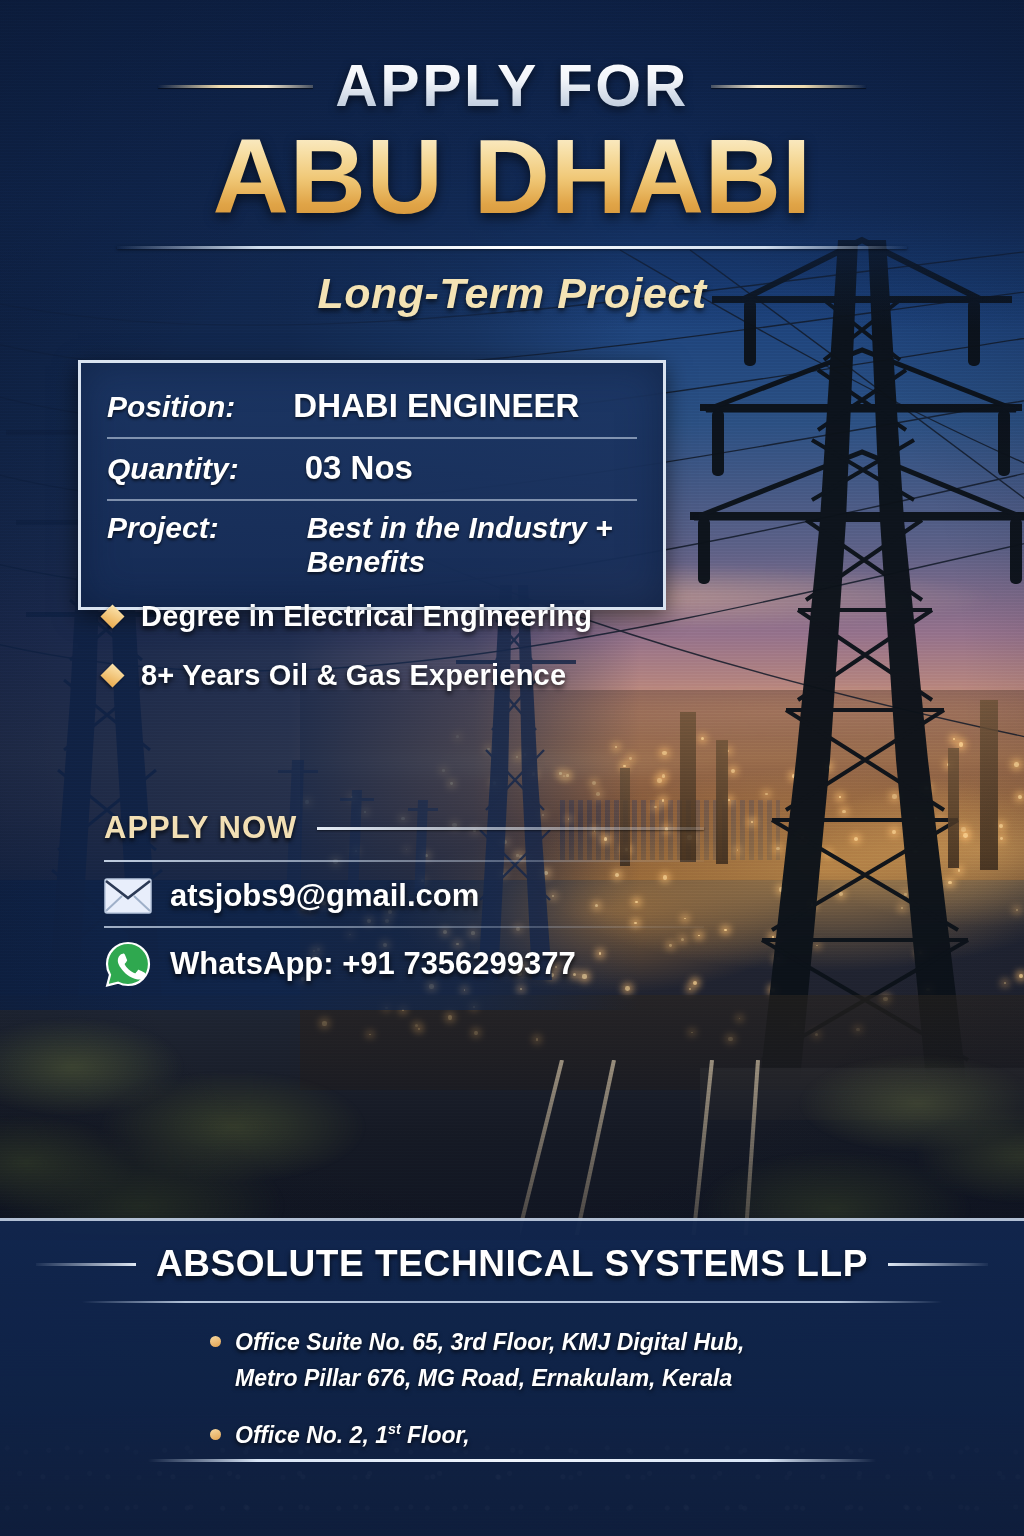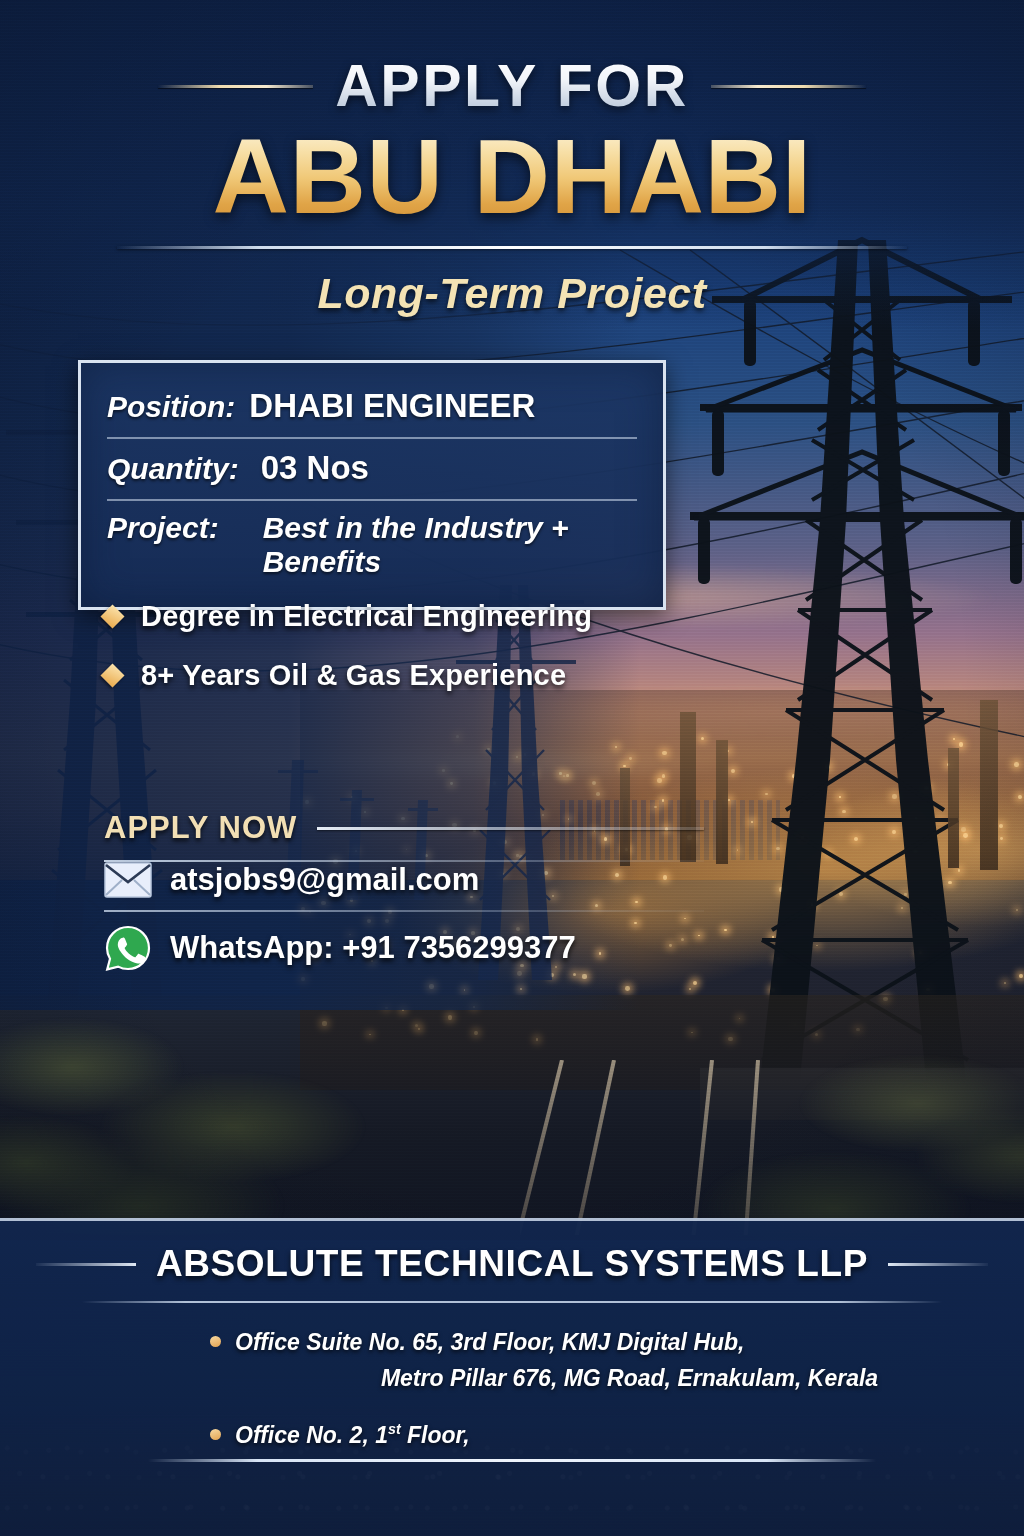--- a/index.html
+++ b/index.html
@@ -184,21 +184,21 @@
   }
 
   
   .detail-box {
     position:absolute; left:78px; top:360px; width:588px;
     border:3px solid #d9e3f0;
     background:linear-gradient(180deg, rgba(28,54,100,.93), rgba(22,44,86,.95));
     box-shadow:0 6px 22px rgba(0,0,0,.55), inset 0 0 40px rgba(10,24,52,.5);
     padding:14px 26px 16px 26px;
   }
-  .drow { display:flex; align-items:baseline; padding:10px 0 12px; }
+  .drow { display:flex; align-items:baseline; padding:10px 0 12px;gap:44px; }
   .drow + .drow { border-top:2px solid rgba(214,226,242,.55); }
   .dlabel {
     font-style:italic; font-weight:bold; font-size:30px; color:#ffffff;
     text-shadow:0 2px 3px rgba(0,0,0,.6); flex:0 0 auto;
   }
   .dvalue {
     font-weight:bold; font-size:33px; color:#ffffff; margin-left:14px;
     text-shadow:0 2px 3px rgba(0,0,0,.6);
   }
   .dvalue.italic { font-style:italic; font-size:30px; margin-left:44px; }
@@ -230,21 +230,21 @@
   .apply-dash {
     flex:1; height:3px;
     background:linear-gradient(90deg, #e6edf6, rgba(220,232,246,.15));
     box-shadow:0 1px 2px rgba(0,0,0,.5);
   }
   .apply-rule {
     margin-top:14px; width:600px; height:2px;
     background:linear-gradient(90deg, rgba(210,224,242,.9), rgba(210,224,242,.05));
   }
 
-  .contact { margin-top:0; }
+  .contact { margin-top:16px; }
   .crow { display:flex; align-items:center; gap:18px; margin-bottom:12px; }
   .crow.wa { margin-top:8px; }
   .ctext {
     font-size:31px; font-weight:bold; color:#ffffff;
     text-shadow:0 3px 5px rgba(0,0,0,.8);
   }
   .cdivider { width:600px; height:2px;
     background:linear-gradient(90deg, rgba(210,224,242,.75), rgba(210,224,242,.04));
     margin:4px 0 12px; }
 
@@ -262,21 +262,21 @@
     background:linear-gradient(90deg, rgba(220,230,245,.05), #dfe8f4); }
   .co-dash.right { background:linear-gradient(270deg, rgba(220,230,245,.05), #dfe8f4); }
   .company {
     font-size:37px; font-weight:bold; letter-spacing:.6px; color:#ffffff;
     text-shadow:0 3px 5px rgba(0,0,0,.7);
   }
   .co-rule {
     margin:16px auto 0; width:860px; height:2px;
     background:linear-gradient(90deg, rgba(205,220,240,0), rgba(205,220,240,.85) 12%, rgba(205,220,240,.85) 88%, rgba(205,220,240,0));
   }
-  .addresses { margin-top:22px; padding-left:210px;text-align:center; }
+  .addresses { margin-top:22px; padding-left:210px; }
   .addr { margin-bottom:22px; }
   .addr-line1 { display:flex; align-items:flex-start; gap:14px; }
   .adot {
     width:11px; height:11px; border-radius:50%; margin-top:11px; flex:0 0 auto;
     background:linear-gradient(160deg,#f7d9a2,#e3a351);
   }
   .atext {
     font-size:23px; font-weight:bold; font-style:italic; color:#ffffff;
     text-shadow:0 2px 4px rgba(0,0,0,.75); line-height:1.55;
   }

